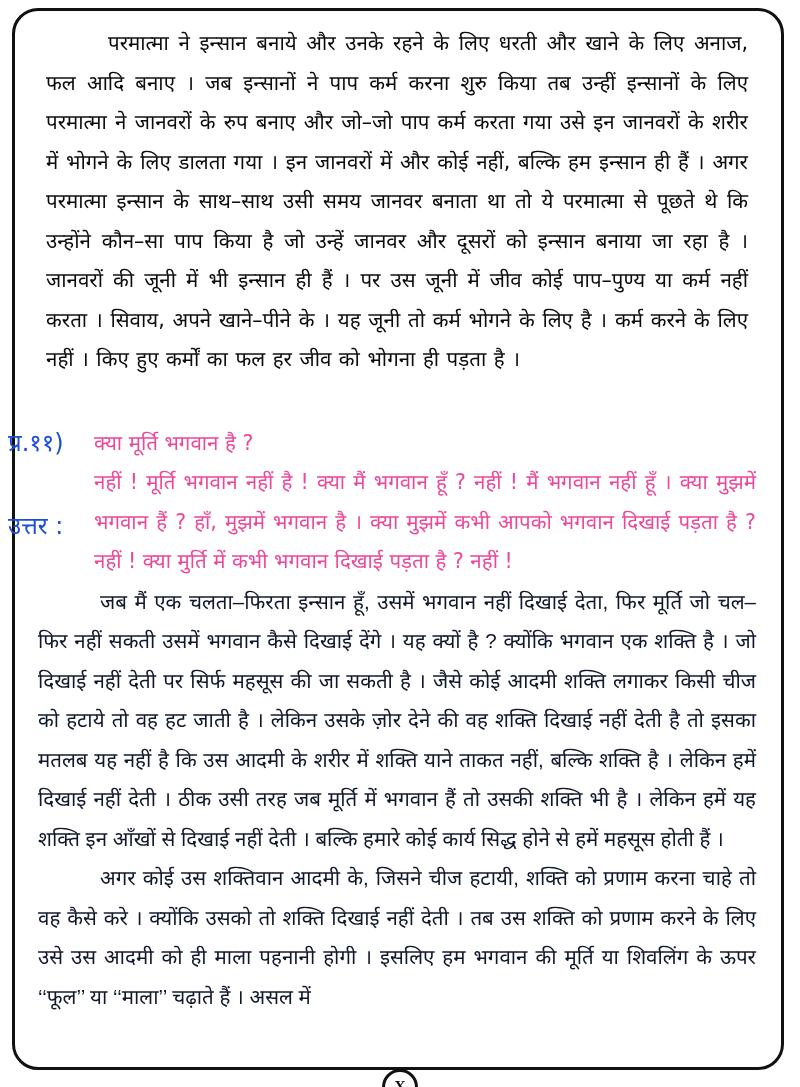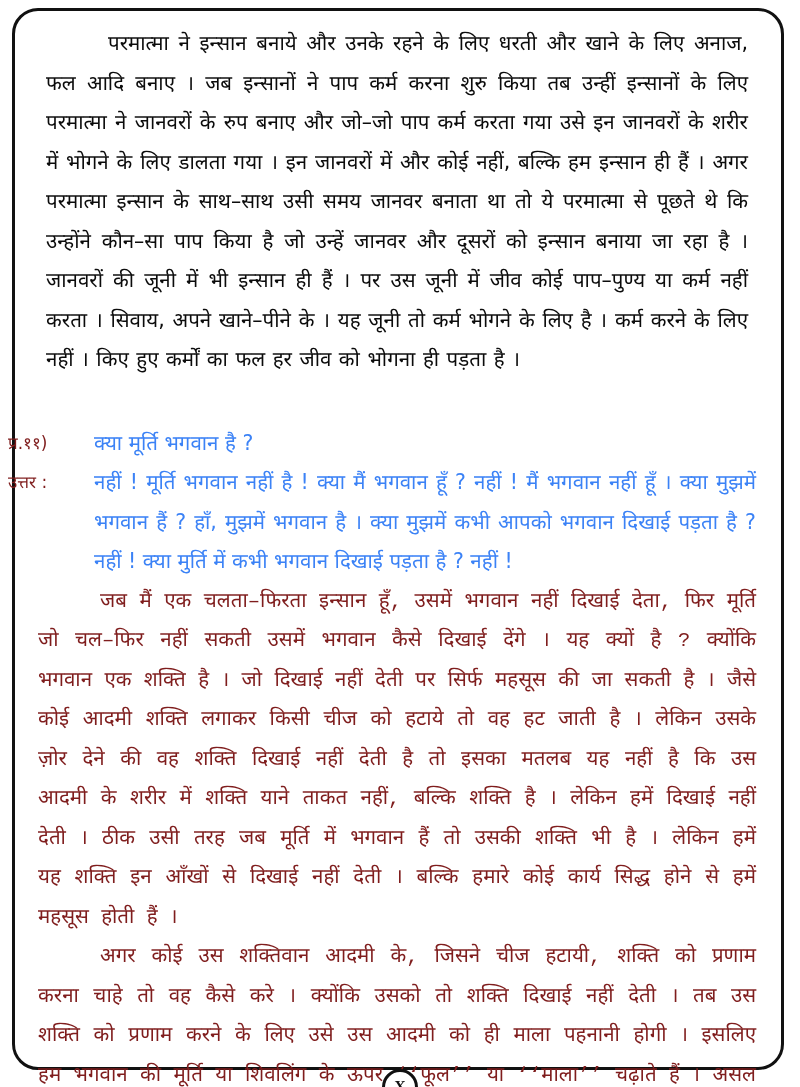--- a/index.html
+++ b/index.html
@@ -101,44 +101,44 @@
   .qa-block {
     margin-top: 22px;
   }
   .qa-row {
     display: flex;
     align-items: flex-start;
   }
   .qa-label {
     flex: 0 0 auto;
     font-family: "DejaVu Sans", "Liberation Sans", sans-serif;
-    font-size: 17px;
+    font-size: 24px;
     line-height: 39.5px;
-    color: #7f1d1d;
+    color: #1d4ed8;
     white-space: nowrap;
   }
   .q-label { width: 86px; margin-left: -30px; }
-  .a-label { width: 86px; margin-left: -30px; }
+  .a-label { width: 86px; margin-left: -30px; margin-top: 44px; }
 
   .qa-text {
     flex: 1 1 auto;
     font-family: "DejaVu Sans", "Liberation Sans", sans-serif;
     font-size: 20.5px;
     line-height: 39.5px;
-    color: #3b82f6;
+    color: #ec4899;
     text-align: justify;
     text-justify: inter-word;
   }
   .q-text { text-align: left; }
 
   .answer-continuation {
-    font-family: Liberation Mono, monospace;
+    font-family: Liberation Sans, sans-serif;
     font-size: 20.5px;
     line-height: 39.5px;
-    color: #7f1d1d;
+    color: #0f172a;
     text-align: justify;
     text-justify: inter-word;
     margin: 0;
     text-indent: 0;
   }
   .answer-continuation.indented {
     text-indent: 62px;
   }
   .spacer-md { height: 14px; }
 </style>

